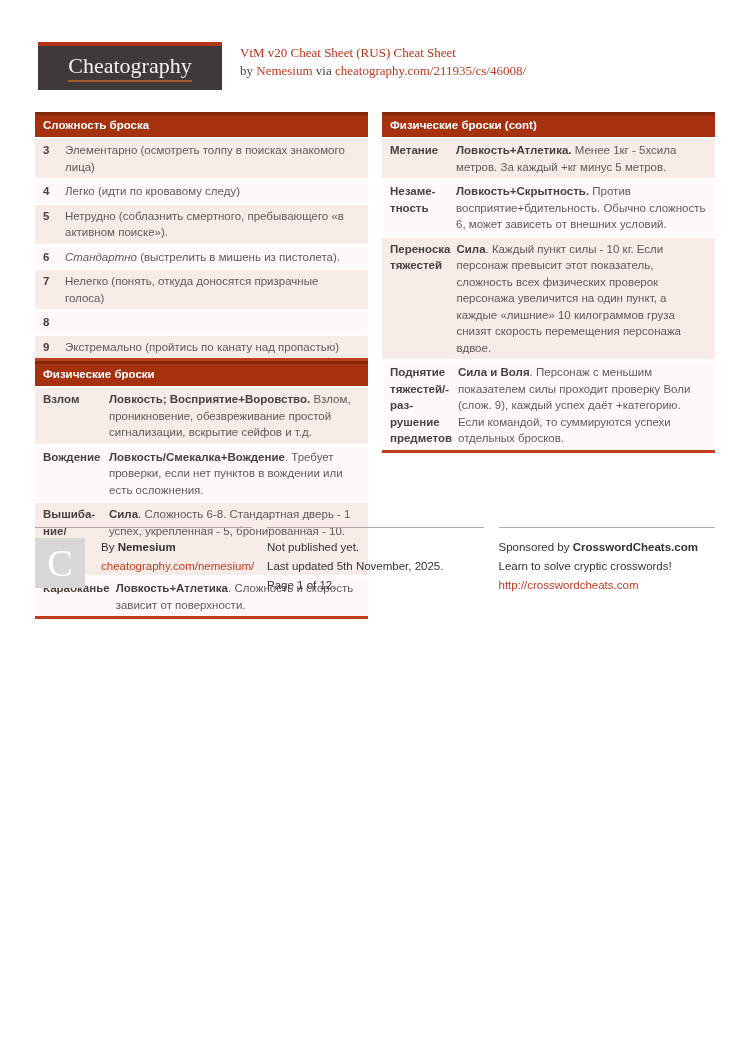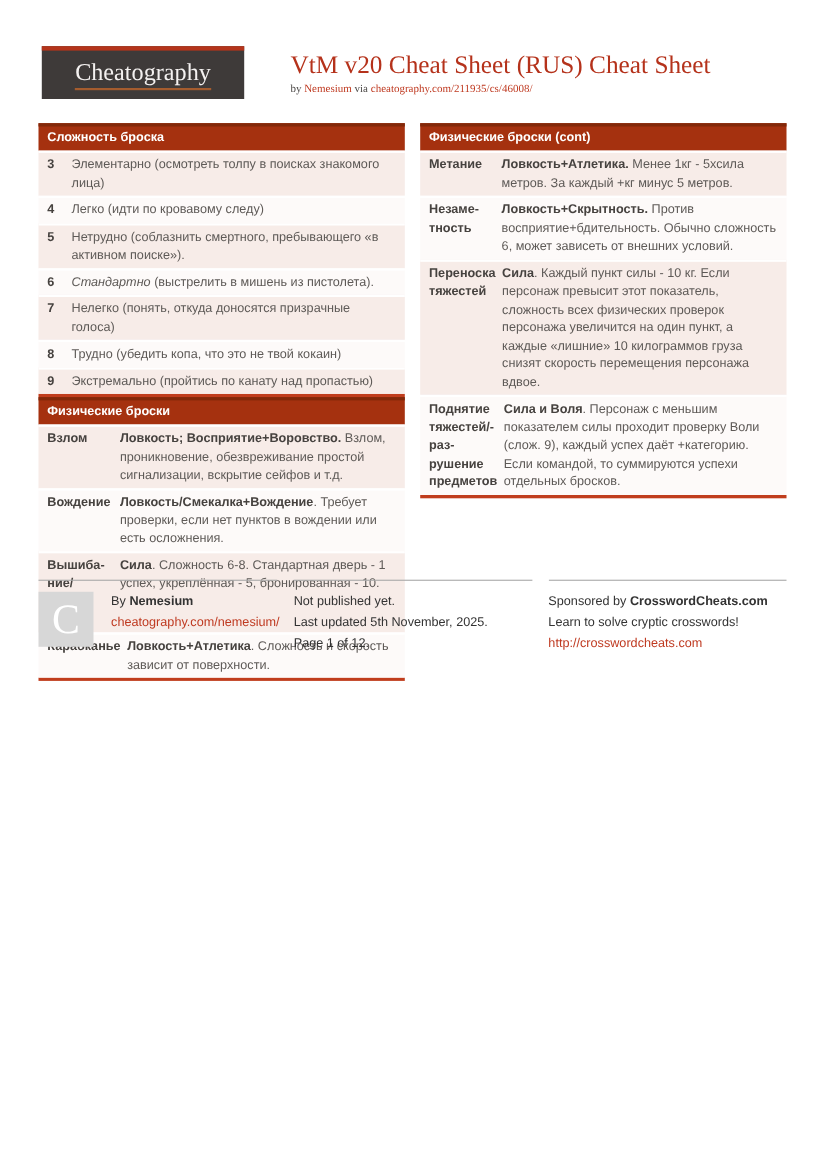--- a/index.html
+++ b/index.html
@@ -11,22 +11,22 @@
   html,body{background:#fff;}
   body{width:750px;height:1061px;position:relative;font-family:"Liberation Sans",sans-serif;overflow:hidden;}
 
   
   .header{position:absolute;top:42px;left:38px;display:flex;align-items:flex-start;}
   .logo{width:184px;height:48px;background:var(--logo-bg);border-top:4px solid #b5341b;
         display:flex;align-items:center;justify-content:center;}
   .logo-text{font-family:"Liberation Serif",serif;font-size:22px;color:#f4f1f0;
         border-bottom:2px solid #a55c2e;padding-bottom:1px;line-height:1.1;}
   .title-block{margin-left:18px;padding-top:3px;font-family:"Liberation Serif",serif;}
-  .page-title{font-size:23px;font-weight:normal;color:#b5321b;line-height:1.25;margin-left:24px;}
-  .byline{font-size:10px;color:#4a4745;margin-top:2px;margin-left:24px;}
+  .page-title{font-size:13px;font-weight:normal;color:#b5321b;line-height:1.25;}
+  .byline{font-size:13px;color:#4a4745;margin-top:2px;}
   .byline a{color:var(--link);text-decoration:none;}
 
   
   .main{position:absolute;top:112px;left:35px;width:680px;display:flex;gap:14px;align-items:flex-start;}
   .col{width:333px;display:flex;flex-direction:column;}
 
   
   .tbl{width:100%;border-bottom:3px solid var(--accent-line);font-size:11.5px;}
   .tbl-head{background:var(--accent);border-top:3px solid var(--accent-dark);color:#fff;
         font-weight:bold;padding:3px 8px 4px 8px;line-height:15px;}
@@ -85,21 +85,20 @@
           <div class="row">
             <div class="lab">6</div>
             <div class="txt"><i>Стандартно</i> (выстрелить в мишень из пистолета).</div>
           </div>
           <div class="row">
             <div class="lab">7</div>
             <div class="txt">Нелегко (понять, откуда доносятся призрачные голоса)</div>
           </div>
           <div class="row">
             <div class="lab">8</div>
-            <div class="txt">Трудно (убедить копа, что это не твой кокаин)</div>
           </div>
           <div class="row">
             <div class="lab">9</div>
             <div class="txt">Экстремально (пройтись по канату над пропастью)</div>
           </div>
         </div>
     </div>
     <div class="tbl">
       <div class="tbl-head">Физические броски</div>
       <div class="tbl-body">

